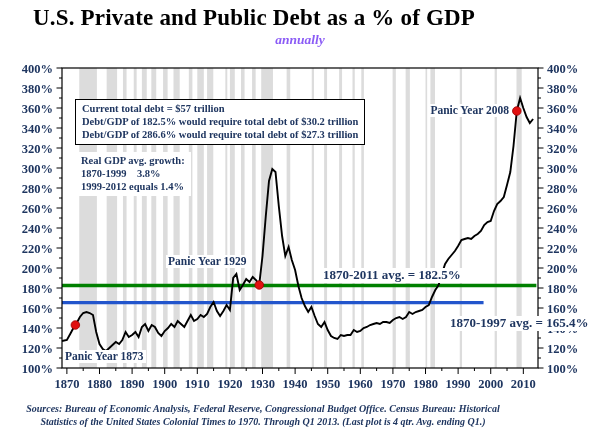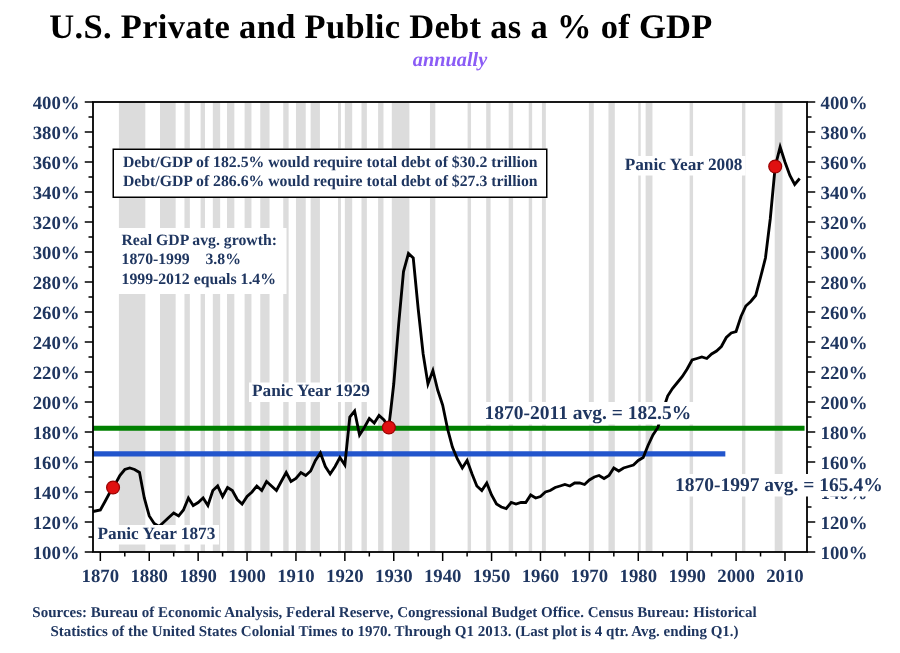--- a/index.html
+++ b/index.html
@@ -22,21 +22,21 @@
   }
   .panic{font-size:11.5px;padding:0 2px;}
   .avg{font-size:13px;padding:0 2px;}
   .box{
     position:absolute;background:#fff;color:#1f3660;font-weight:bold;
     font-size:10.5px;line-height:13px;padding:2px 6px 3px 6px;white-space:pre;
   }
   .box.bordered{border:1.3px solid #000;}
   .src{
     position:absolute;top:402px;left:0;width:526px;text-align:center;
-    font-size:10px;line-height:13px;font-weight:bold;color:#1f3660;
+    font-size:10px;line-height:13px;font-weight:bold;color:#1f3660;font-style:italic;
   }
 </style>
 </head>
 <body>
 
 <div id="app">
 
   <svg id="chart" width="600" height="435" viewBox="0 0 600 435">
       <rect x="79.27945205479438" y="68" width="17.60547945205508" height="300" fill="#dcdcdc"></rect>
       <rect x="106.66575342465768" y="68" width="10.43287671232892" height="300" fill="#dcdcdc"></rect>
@@ -210,27 +210,27 @@
       <line x1="490.7260273972603" y1="368" x2="490.7260273972603" y2="374" stroke="#000" stroke-width="1"></line>
       <text x="490.7260273972603" y="388" text-anchor="middle" font-size="12.5" font-weight="bold" fill="#1f3660">2000</text>
       <line x1="507.027397260274" y1="368" x2="507.027397260274" y2="371" stroke="#000" stroke-width="1"></line>
       <line x1="523.3287671232877" y1="368" x2="523.3287671232877" y2="374" stroke="#000" stroke-width="1"></line>
       <text x="523.3287671232877" y="388" text-anchor="middle" font-size="12.5" font-weight="bold" fill="#1f3660">2010</text>
     </svg>
 
   <div class="ttl">U.S. Private and Public Debt as a % of GDP</div>
   <div class="sub">annually</div>
 
-  <div class="box bordered" style="left:75px;top:99px;"><div>Debt/GDP of 182.5% would require total debt of $30.2 trillion</div><div>Debt/GDP of 286.6% would require total debt of $27.3 trillion</div></div>
+  <div class="box bordered" style="left:75px;top:99px;"><div>Current total debt = $57 trillion</div><div>Debt/GDP of 182.5% would require total debt of $30.2 trillion</div><div>Debt/GDP of 286.6% would require total debt of $27.3 trillion</div></div>
 
   <div class="box" style="left:75px;top:152px;"><div>Real GDP avg. growth:</div><div>1870-1999    3.8%</div><div>1999-2012 equals 1.4%</div></div>
 
   <div class="ann panic" style="left:63px;top:350px;">Panic Year 1873</div>
   <div class="ann panic" style="left:166px;top:255px;">Panic Year 1929</div>
-  <div class="ann panic" style="right:103px;top:104px;">Panic Year 2008</div>
+  <div class="ann panic" style="right:89px;top:104px;">Panic Year 2008</div>
 
   <div class="ann avg" style="left:321px;top:268px;">1870-2011 avg. = 182.5%</div>
   <div class="ann avg" style="left:448px;top:316px;">1870-1997 avg. = 165.4%</div>
 
   <div class="src">
       <div>Sources: Bureau of Economic Analysis, Federal Reserve, Congressional Budget Office. Census Bureau: Historical</div>
       <div>Statistics of the United States Colonial Times to 1970.   Through Q1 2013.  (Last plot is 4 qtr. Avg. ending Q1.)</div>
     </div>
 
 </div>

